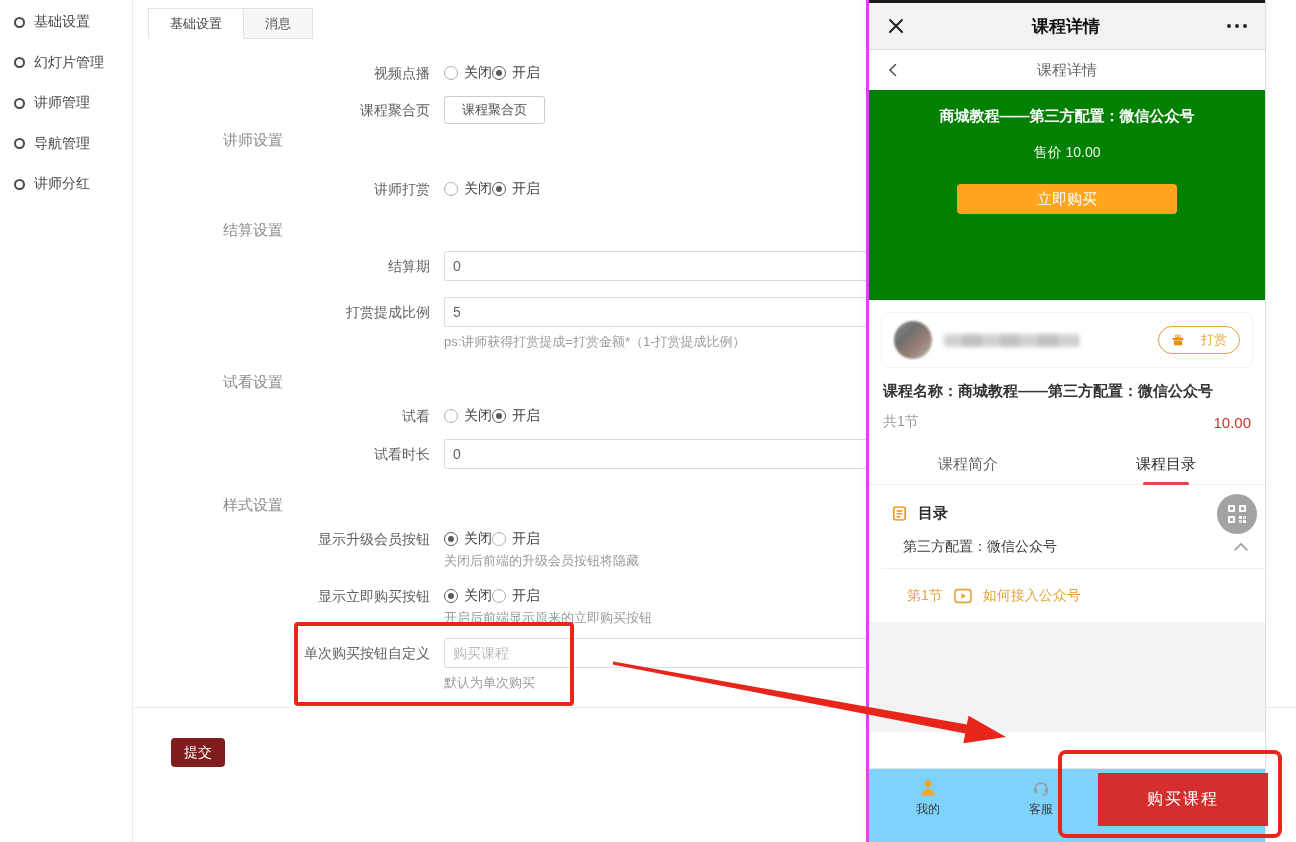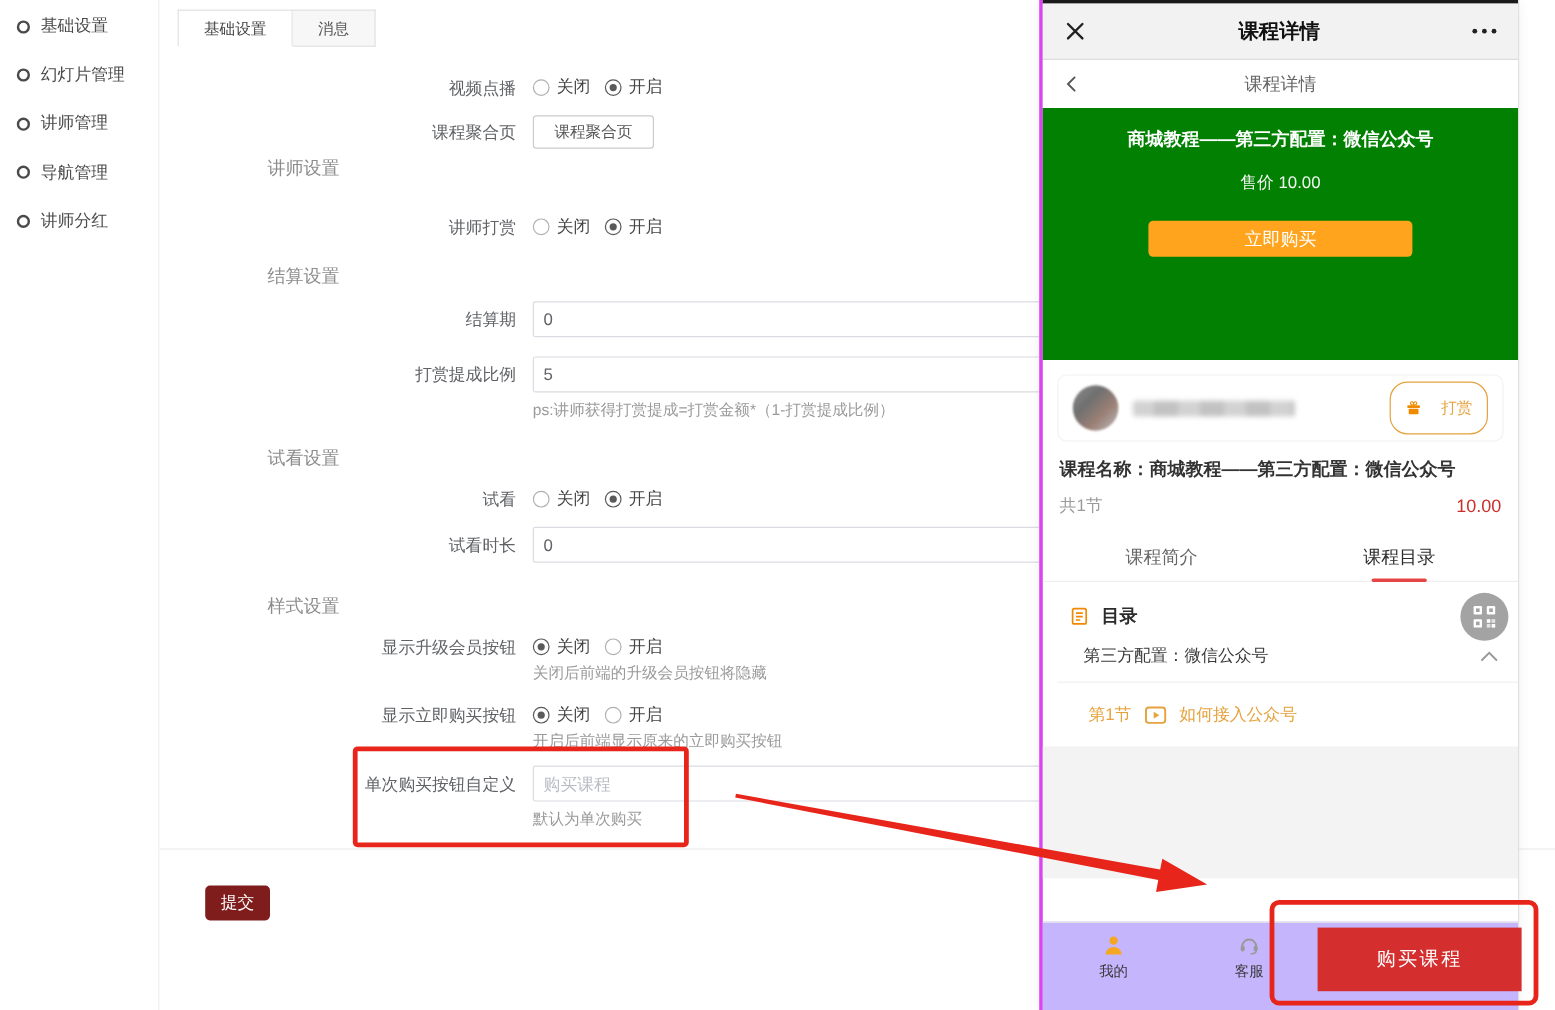--- a/index.html
+++ b/index.html
@@ -20,21 +20,21 @@
   .atab { height:31px; padding:0 21px; display:flex; align-items:center; font-size:13px;
           border:1px solid #e2e2e2; color:#555; cursor:pointer; }
   .atab.active { background:#fff; border-bottom-color:#fff; color:#444; }
   .atab.inactive { background:#f7f7f7; border-left:none; }
 
   .form-row { position:absolute; left:0; right:0; display:flex; align-items:flex-start; }
   .row-label { width:297px; flex:none; text-align:right; font-size:14px; color:#606266; }
   .row-ctrl { margin-left:14px; display:flex; flex-direction:column; }
   .lh20 .row-label { line-height:20px; } .lh28 .row-label { line-height:28px; } .lh30 .row-label { line-height:30px; }
 
-  .radio-group { display:flex; align-items:center; gap:12px; height:20px; }
+  .radio-group { display:flex; align-items:center; height:20px; }
   .radio-opt { display:flex; align-items:center; gap:6px; font-size:14px; color:#444; cursor:pointer; }
   .radio { width:14px; height:14px; border:1px solid #b0b0b0; border-radius:50%; position:relative; background:#fff; }
   .radio.checked { border-color:#5a5a5a; }
   .radio.checked::after { content:''; position:absolute; left:3px; top:3px; width:6px; height:6px;
                           border-radius:50%; background:#5a5a5a; }
 
   .text-input { width:460px; height:30px; border:1px solid #d9dce1; border-radius:2px;
                 padding:0 8px; font-size:14px; color:#606266; outline:none;
                 font-family:"Liberation Sans","DejaVu Sans",sans-serif; }
   .text-input::placeholder { color:#b9bcc2; }
@@ -67,21 +67,21 @@
   .buy-now { display:block; margin:22px auto 0; width:220px; height:30px; background:#FFA41C;
              border:none; border-radius:4px; color:#fff; font-size:15px; cursor:pointer; }
 
   .tutor-card { margin:12px 12px 0; height:56px; border:1px solid #f2f2f2; border-radius:8px;
                 display:flex; align-items:center; padding:0 12px; background:#fff; }
   .avatar { width:38px; height:38px; border-radius:50%; flex:none; overflow:hidden;
             background:linear-gradient(135deg,#8d8d8d 0%,#707070 35%,#9b8076 65%,#bdbdbd 100%);
             filter:blur(1px); }
   .blur-name { width:135px; height:13px; margin-left:12px; border-radius:2px;
                background:repeating-linear-gradient(90deg,#d2d2d2 0 18px,#c2c2c2 18px 38px); filter:blur(2px); }
-  .reward-pill { margin-left:auto; height:44px; padding:0 12px; border:1px solid #E6A23C; border-radius:15px;
+  .reward-pill { margin-left:auto; height:28px; padding:0 12px; border:1px solid #E6A23C; border-radius:15px;
                  background:#fff; color:#E6A23C; font-size:13px; display:flex; align-items:center; gap:16px; cursor:pointer; }
 
   .course-name { margin:14px 14px 0; font-size:15px; font-weight:bold; color:#333; }
   .meta-row { margin:12px 14px 0; display:flex; justify-content:space-between; align-items:center; }
   .lessons { font-size:14px; color:#9a9a9a; }
   .price { font-size:15px; color:#C9302C; }
 
   .m-tabs { margin-top:14px; height:40px; display:flex; border-bottom:1px solid #eee; }
   .m-tab { flex:1; display:flex; align-items:center; justify-content:center; font-size:15px;
            color:#666; position:relative; cursor:pointer; }
@@ -92,21 +92,21 @@
   .cat-header { padding:16px 0 0 22px; display:flex; align-items:center; gap:10px; height:40px; }
   .cat-title { font-size:15px; font-weight:bold; color:#2b2b2b;text-align:right; }
   .chapter-row { height:44px; margin:0 0 0 12px; padding:0 16px 0 22px; display:flex; align-items:center;
                  border-bottom:1px solid #f0f0f0; }
   .chapter-name { font-size:14px; color:#3a3a3a; flex:1; }
   .lesson-row { padding:18px 0 17px 38px; display:flex; align-items:center; gap:10px; }
   .lesson-no, .lesson-title { font-size:14px; color:#E6A23C; }
 
   .gray-fill { height:110px; background:#f3f3f3; }
 
-  .m-tabbar { position:absolute; left:0; bottom:0; width:100%; height:74px; background:#c4b5fd;
+  .m-tabbar { position:absolute; left:0; bottom:0; width:100%; height:74px; background:#7dd3fc;
               border-top:1px solid #e8e8e8; }
   .tb-item { position:absolute; top:9px; width:60px; display:flex; flex-direction:column;
              align-items:center; gap:3px; cursor:pointer; }
   .tb-item .lbl { font-size:12px; color:#3a3a3a; }
   .buy-course { position:absolute; left:229px; top:4px; width:170px; height:53px; background:#D42E2E;
                 border:none; color:#fff; font-size:16px; letter-spacing:2px; cursor:pointer; }
 
   .qr-float { position:absolute; left:348px; top:494px; width:40px; height:40px; border-radius:50%;
               background:#a3a3a3; display:flex; align-items:center; justify-content:center; cursor:pointer; }
 

